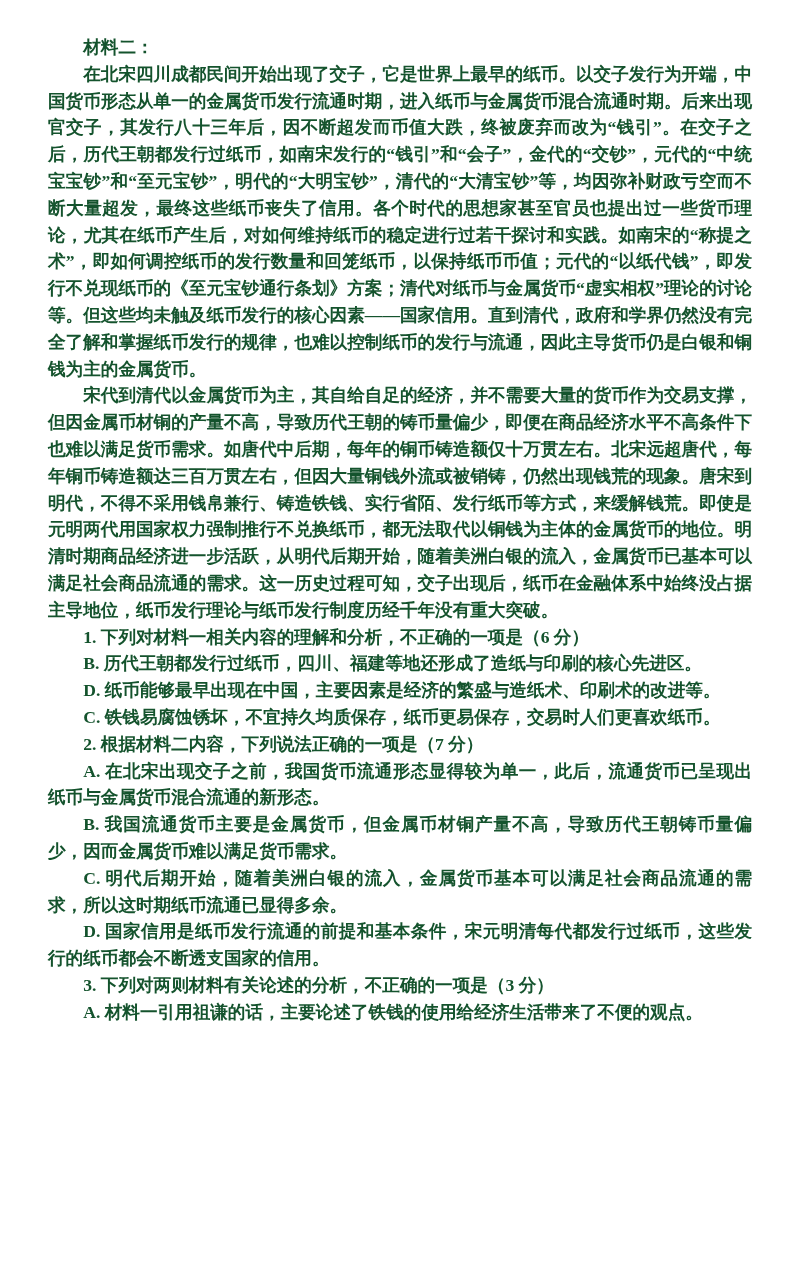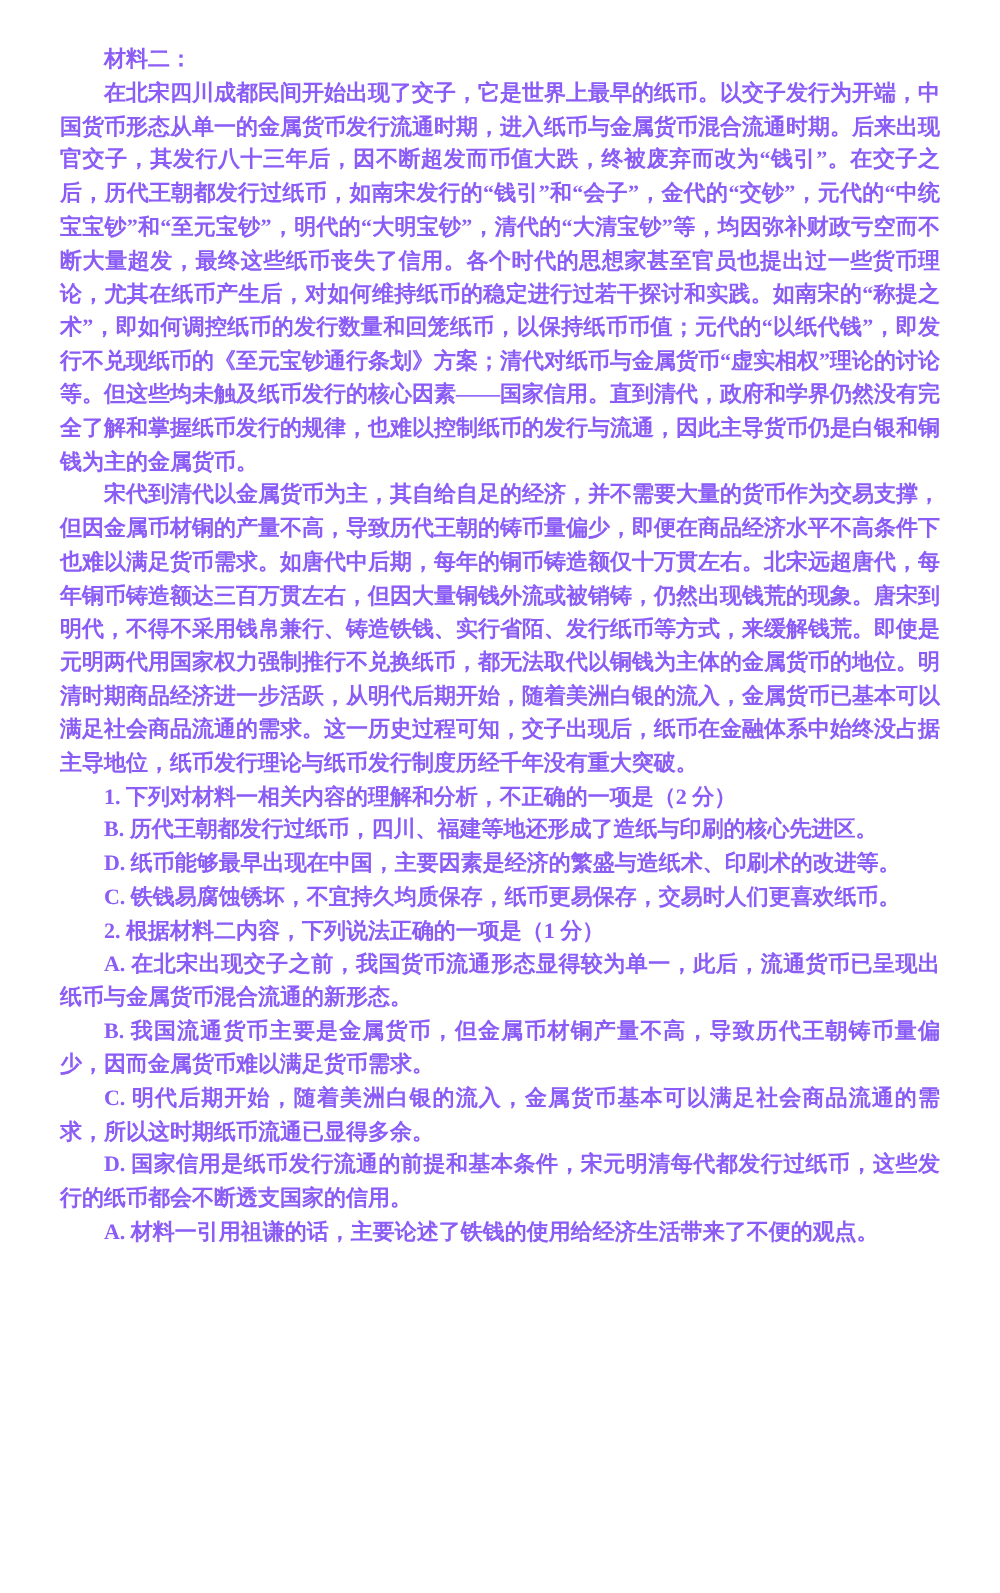--- a/index.html
+++ b/index.html
@@ -11,21 +11,21 @@
     width: 800px;
     height: 1274px;
     overflow: hidden;
   }
   .page {
     box-sizing: border-box;
     width: 800px;
     height: 1070px;
     padding: 34px 48px 0 48px;
     background: #ffffff;
-    color: #8b5cf6;
+    color: #14532d;
     font-family: "Liberation Serif", "DejaVu Serif", serif;
     font-weight: bold;
     font-size: 17.6px;
     line-height: 26.8px;
     text-align: justify;
     text-justify: inter-ideograph;
   }
   .para {
     margin: 0;
     padding: 0;
@@ -35,26 +35,27 @@
 </head>
 <body>
 
 <div class="page">
 
   <p class="para">材料二：</p>
 
   <p class="para">在北宋四川成都民间开始出现了交子，它是世界上最早的纸币。以交子发行为开端，中国货币形态从单一的金属货币发行流通时期，进入纸币与金属货币混合流通时期。后来出现官交子，其发行八十三年后，因不断超发而币值大跌，终被废弃而改为“钱引”。在交子之后，历代王朝都发行过纸币，如南宋发行的“钱引”和“会子”，金代的“交钞”，元代的“中统宝宝钞”和“至元宝钞”，明代的“大明宝钞”，清代的“大清宝钞”等，均因弥补财政亏空而不断大量超发，最终这些纸币丧失了信用。各个时代的思想家甚至官员也提出过一些货币理论，尤其在纸币产生后，对如何维持纸币的稳定进行过若干探讨和实践。如南宋的“称提之术”，即如何调控纸币的发行数量和回笼纸币，以保持纸币币值；元代的“以纸代钱”，即发行不兑现纸币的《至元宝钞通行条划》方案；清代对纸币与金属货币“虚实相权”理论的讨论等。但这些均未触及纸币发行的核心因素——国家信用。直到清代，政府和学界仍然没有完全了解和掌握纸币发行的规律，也难以控制纸币的发行与流通，因此主导货币仍是白银和铜钱为主的金属货币。</p>
   <p class="para">宋代到清代以金属货币为主，其自给自足的经济，并不需要大量的货币作为交易支撑，但因金属币材铜的产量不高，导致历代王朝的铸币量偏少，即便在商品经济水平不高条件下也难以满足货币需求。如唐代中后期，每年的铜币铸造额仅十万贯左右。北宋远超唐代，每年铜币铸造额达三百万贯左右，但因大量铜钱外流或被销铸，仍然出现钱荒的现象。唐宋到明代，不得不采用钱帛兼行、铸造铁钱、实行省陌、发行纸币等方式，来缓解钱荒。即使是元明两代用国家权力强制推行不兑换纸币，都无法取代以铜钱为主体的金属货币的地位。明清时期商品经济进一步活跃，从明代后期开始，随着美洲白银的流入，金属货币已基本可以满足社会商品流通的需求。这一历史过程可知，交子出现后，纸币在金融体系中始终没占据主导地位，纸币发行理论与纸币发行制度历经千年没有重大突破。</p>
 
-  <p class="para">1. 下列对材料一相关内容的理解和分析，不正确的一项是（2 分）</p>
+  <p class="para">1. 下列对材料一相关内容的理解和分析，不正确的一项是（6 分）</p>
   <p class="para">B. 历代王朝都发行过纸币，四川、福建等地还形成了造纸与印刷的核心先进区。</p>
   <p class="para">D. 纸币能够最早出现在中国，主要因素是经济的繁盛与造纸术、印刷术的改进等。</p>
   <p class="para">C. 铁钱易腐蚀锈坏，不宜持久均质保存，纸币更易保存，交易时人们更喜欢纸币。</p>
 
-  <p class="para">2. 根据材料二内容，下列说法正确的一项是（1 分）</p>
+  <p class="para">2. 根据材料二内容，下列说法正确的一项是（7 分）</p>
   <p class="para">A. 在北宋出现交子之前，我国货币流通形态显得较为单一，此后，流通货币已呈现出纸币与金属货币混合流通的新形态。</p>
   <p class="para">B. 我国流通货币主要是金属货币，但金属币材铜产量不高，导致历代王朝铸币量偏少，因而金属货币难以满足货币需求。</p>
   <p class="para">C. 明代后期开始，随着美洲白银的流入，金属货币基本可以满足社会商品流通的需求，所以这时期纸币流通已显得多余。</p>
   <p class="para">D. 国家信用是纸币发行流通的前提和基本条件，宋元明清每代都发行过纸币，这些发行的纸币都会不断透支国家的信用。</p>
 
+  <p class="para">3. 下列对两则材料有关论述的分析，不正确的一项是（3 分）</p>
   <p class="para">A. 材料一引用祖谦的话，主要论述了铁钱的使用给经济生活带来了不便的观点。</p>
 
 </div>
 
 </body></html>

